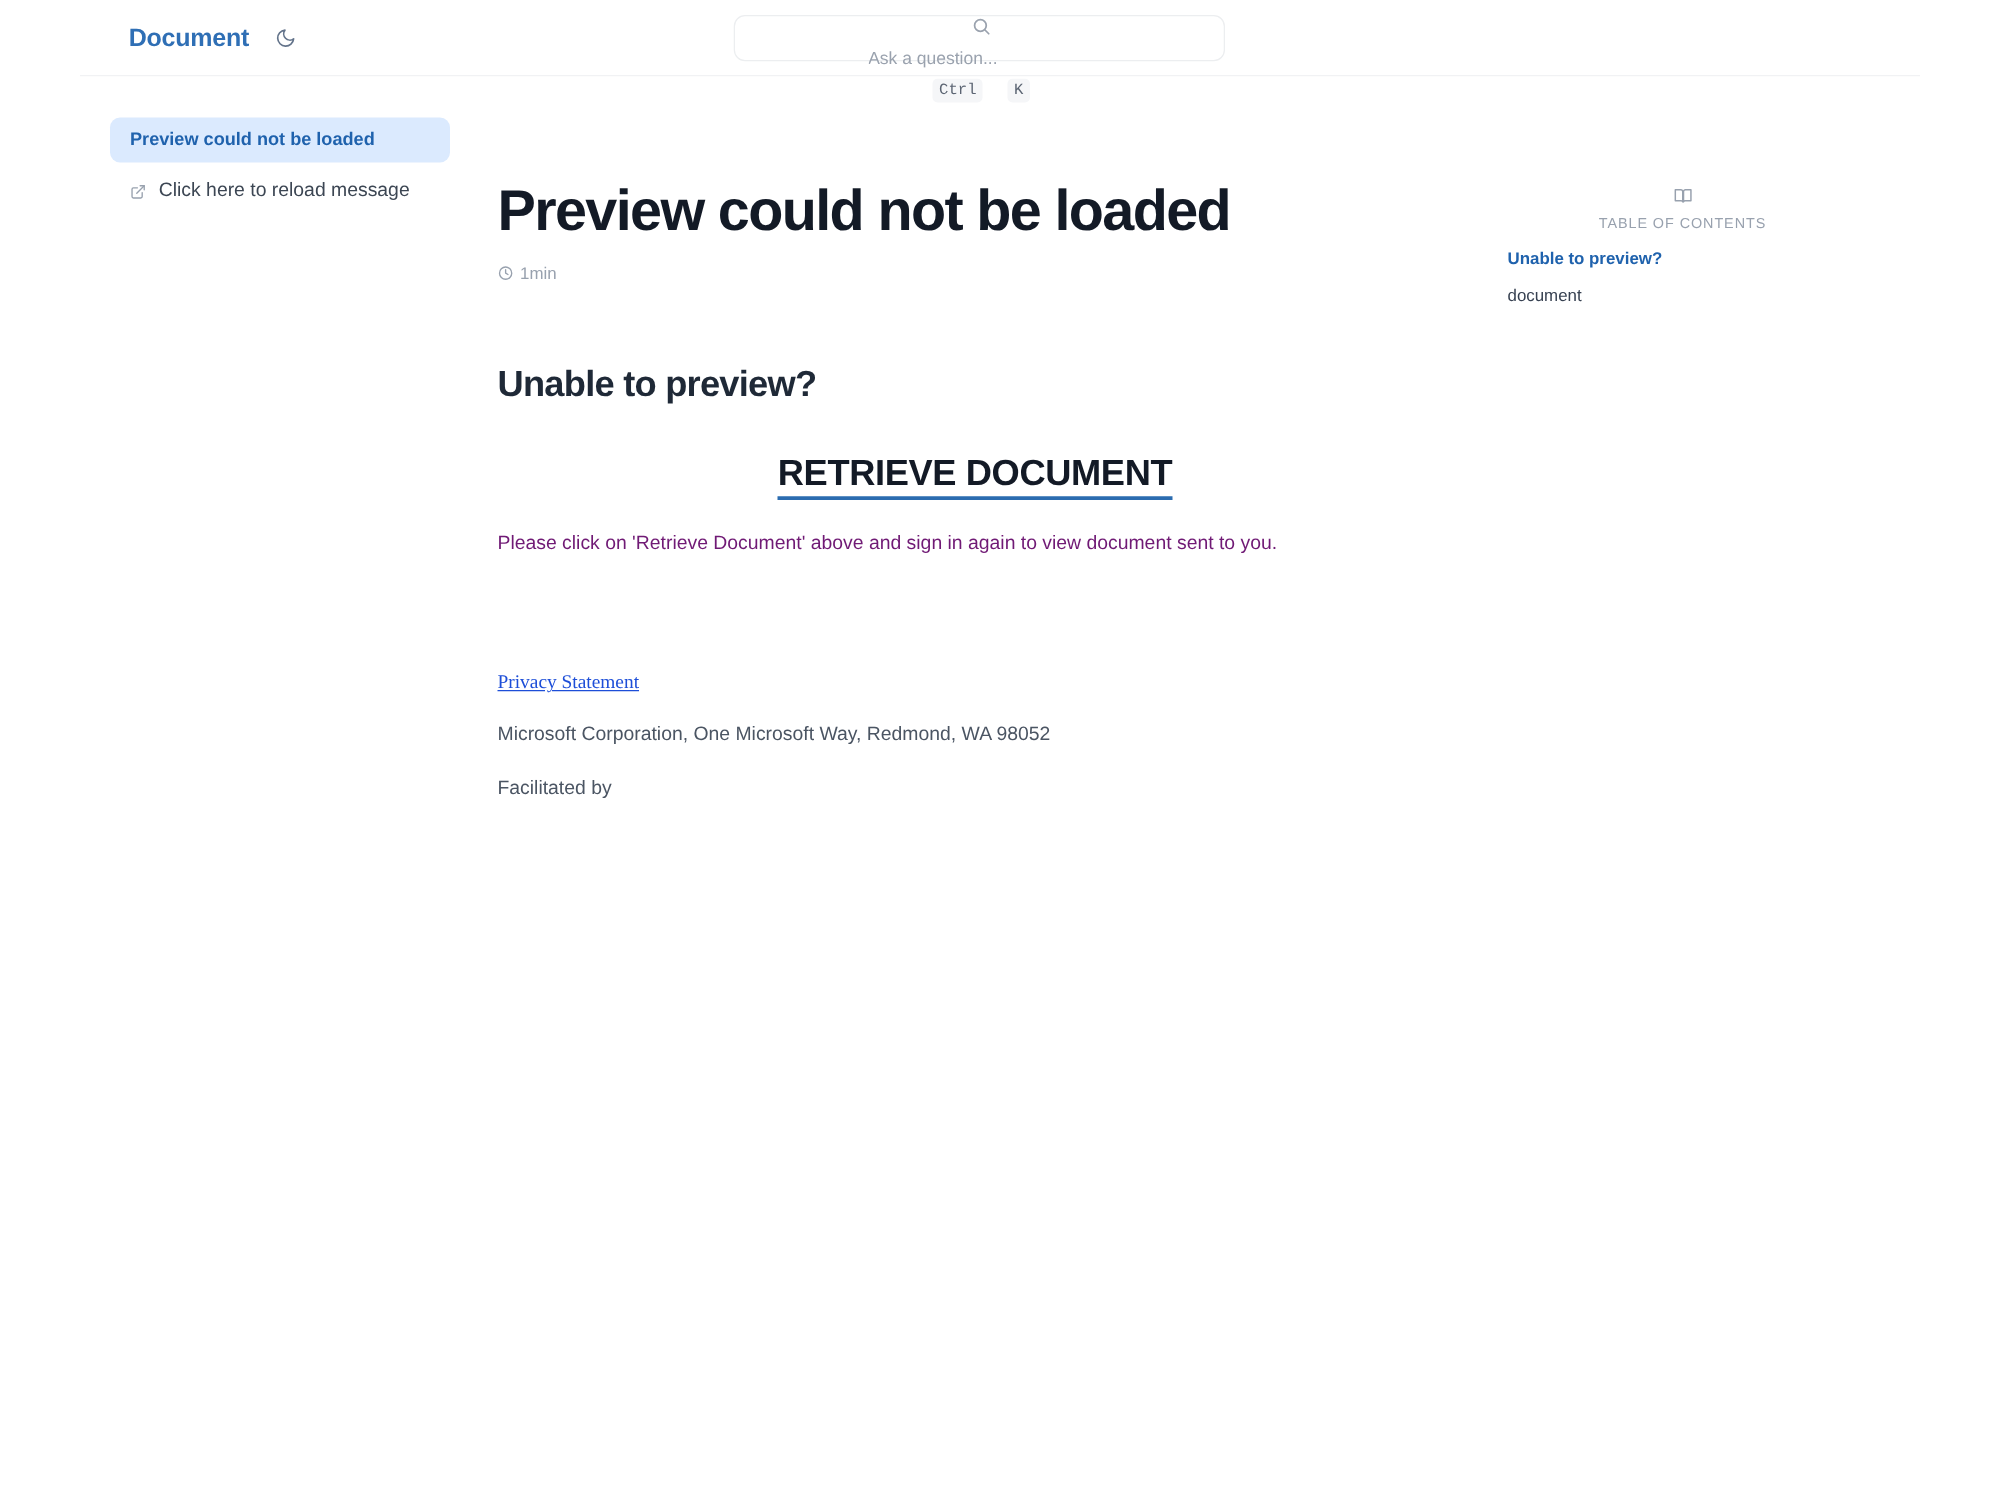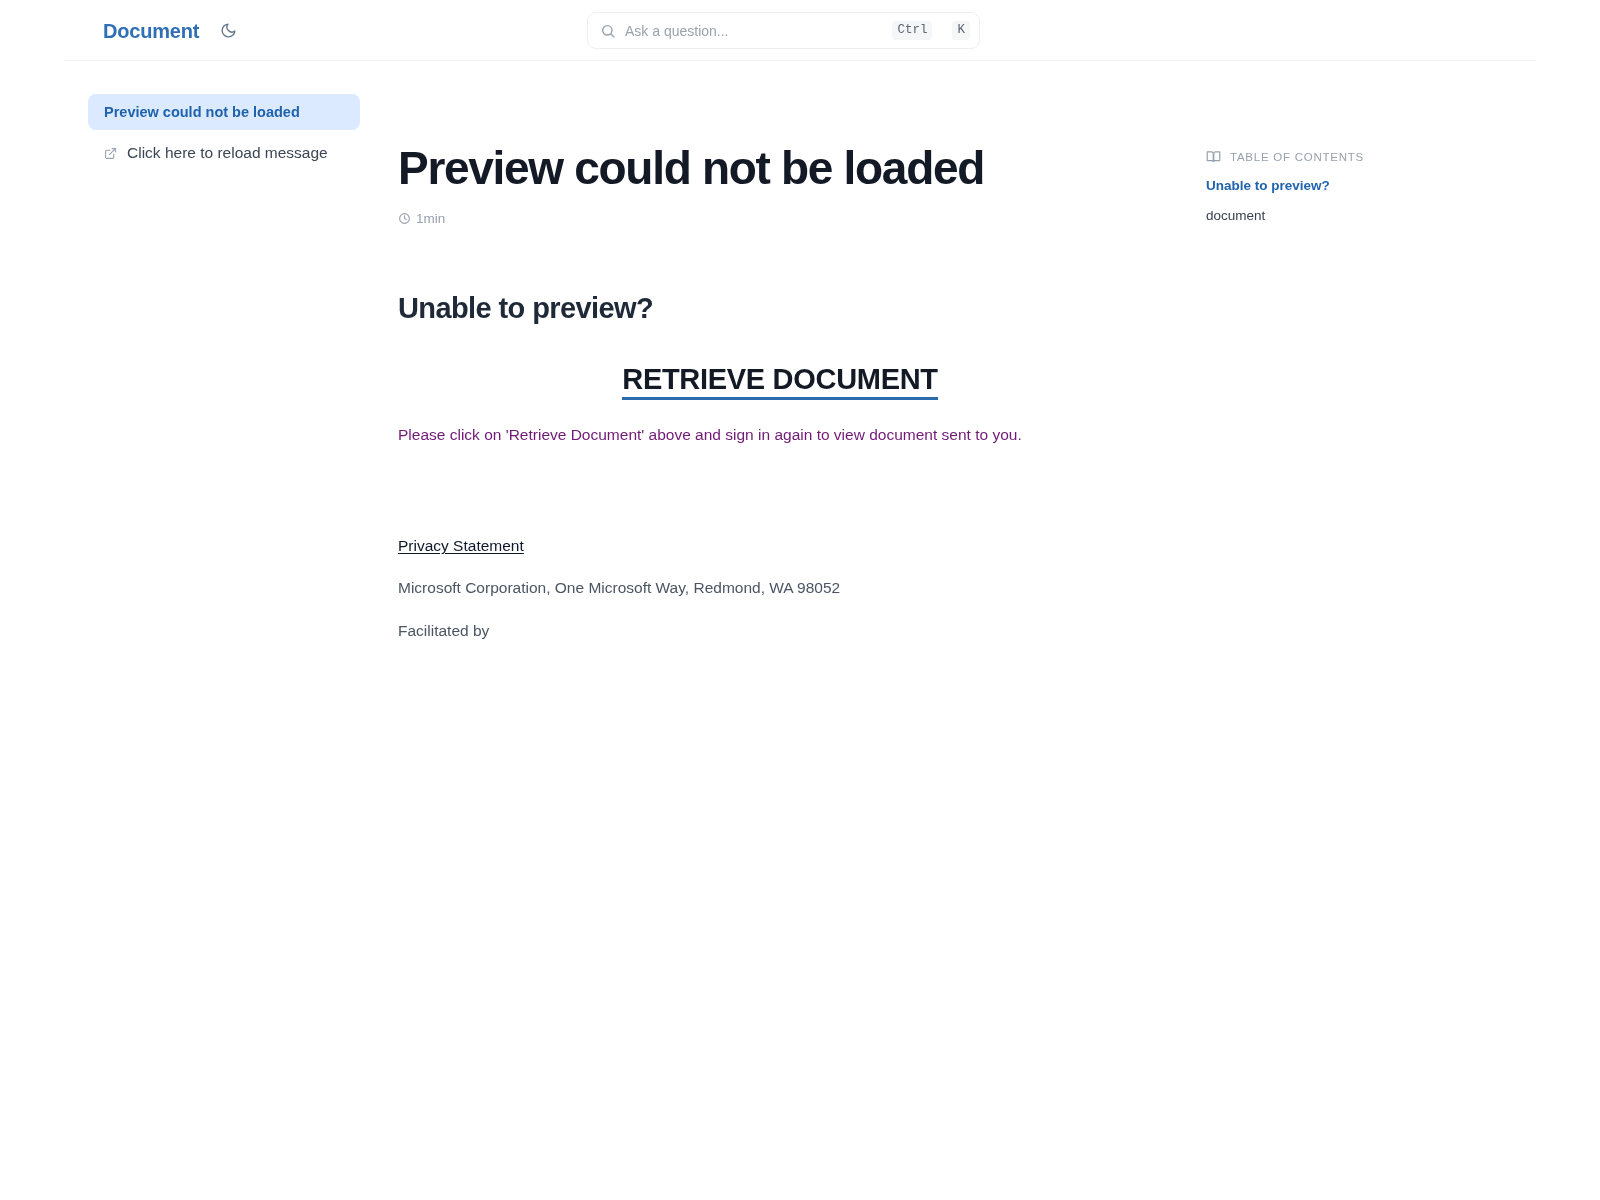--- a/index.html
+++ b/index.html
@@ -65,20 +65,21 @@
     width: 393px;
     height: 37px;
     border: 1px solid #eceef0;
     border-radius: 9px;
     background: #ffffff;
     display: flex;
     align-items: center;
     padding: 0 9px 0 12px;
     gap: 9px;
     cursor: text;
+    flex-direction: column;
   }
   .search-icon { color: #9aa2ae; display: flex; flex-shrink: 0; }
   .search-input {
     flex: 1;
     border: none;
     outline: none;
     background: transparent;
     font-family: "Liberation Sans", sans-serif;
     font-size: 14px;
     color: #2f3437;
@@ -189,23 +190,24 @@
     font-size: 15.5px;
     line-height: 26px;
     color: #701a75;
   }
 
   .footer-block { margin-top: 86px; }
   .privacy-link {
     display: inline-block;
     font-size: 15.5px;
     line-height: 24px;
-    color: #0f172a;
+    color: #1d4ed8;
     text-decoration: underline;
     text-underline-offset: 2px;
+    font-family: Liberation Serif, serif;
   }
   .addr-line {
     margin-top: 18px;
     font-size: 15.5px;
     line-height: 24px;
     color: #4b5563;
   }
   .facilitated {
     margin-top: 19px;
     font-size: 15.5px;
@@ -243,20 +245,21 @@
   }
   .toc-head {
     display: flex;
     align-items: center;
     gap: 9px;
     color: #98a1ae;
     font-size: 11.5px;
     letter-spacing: 0.75px;
     font-weight: 400;
     text-transform: uppercase;
+    flex-direction: column;
   }
   .toc-head .book-icon { display: flex; }
   .toc-link {
     display: block;
     margin-top: 12px;
     font-size: 13.5px;
     line-height: 20px;
     font-weight: 700;
     color: #1f62ad;
     text-decoration: none;

